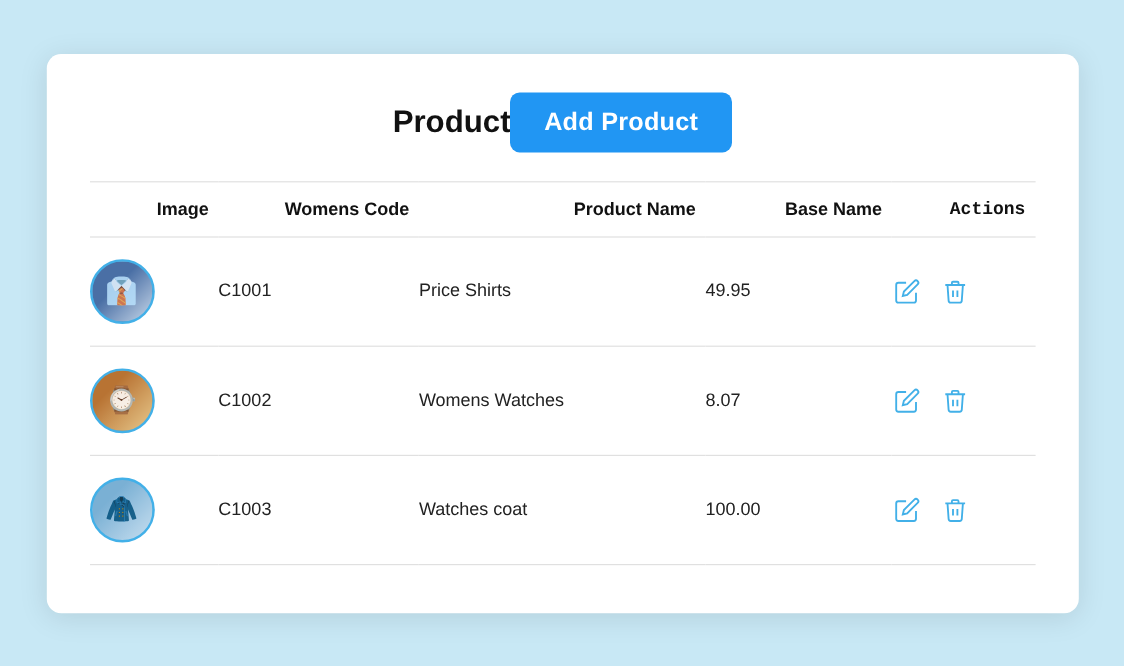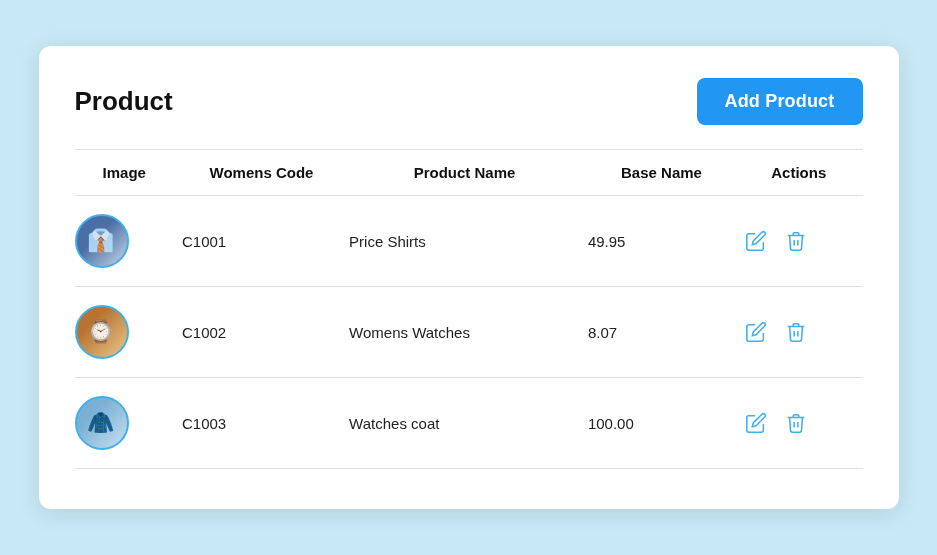--- a/index.html
+++ b/index.html
@@ -16,59 +16,59 @@
       background: #fff;
       border-radius: 12px;
       box-shadow: 0 4px 24px rgba(0,0,0,0.10);
       width: 860px;
       padding: 32px 36px 40px 36px;
       position: relative;
     }
     .card-header {
       display: flex;
       align-items: center;
-      justify-content: space-between;
+      justify-content: center;
       margin-bottom: 24px;
     }
     .page-title {
       font-size: 26px;
       font-weight: 700;
       color: #111;
     }
     .add-product-btn {
       background: #2196f3;
       color: #fff;
       border: none;
       border-radius: 8px;
       padding: 13px 28px;
-      font-size: 18px;
+      font-size: 21px;
       font-weight: 700;
       cursor: pointer;
       letter-spacing: 0.01em;
     }
     table {
       width: 100%;
       border-collapse: collapse;
     }
     thead tr {
       border-top: 1.5px solid #e0e0e0;
       border-bottom: 1.5px solid #e0e0e0;
     }
     thead th {
       font-size: 15px;
       font-weight: 700;
       color: #111;
       padding: 14px 8px 14px 0;
-      text-align: center;
+      text-align: right;
     }
     thead th.col-image { width: 90px; }
     thead th.col-code  { width: 140px; }
     thead th.col-name  { width: 200px; margin-top: 43px; }
     thead th.col-price { width: 130px; }
-    thead th.col-actions { width: 100px; }
+    thead th.col-actions { width: 100px; font-family: Liberation Mono, monospace; }
     tbody tr {
       border-bottom: 1.5px solid #e0e0e0;
     }
     tbody td {
       padding: 18px 8px 18px 0;
       font-size: 15px;
       color: #222;
       vertical-align: middle;
     }
     .product-avatar {

